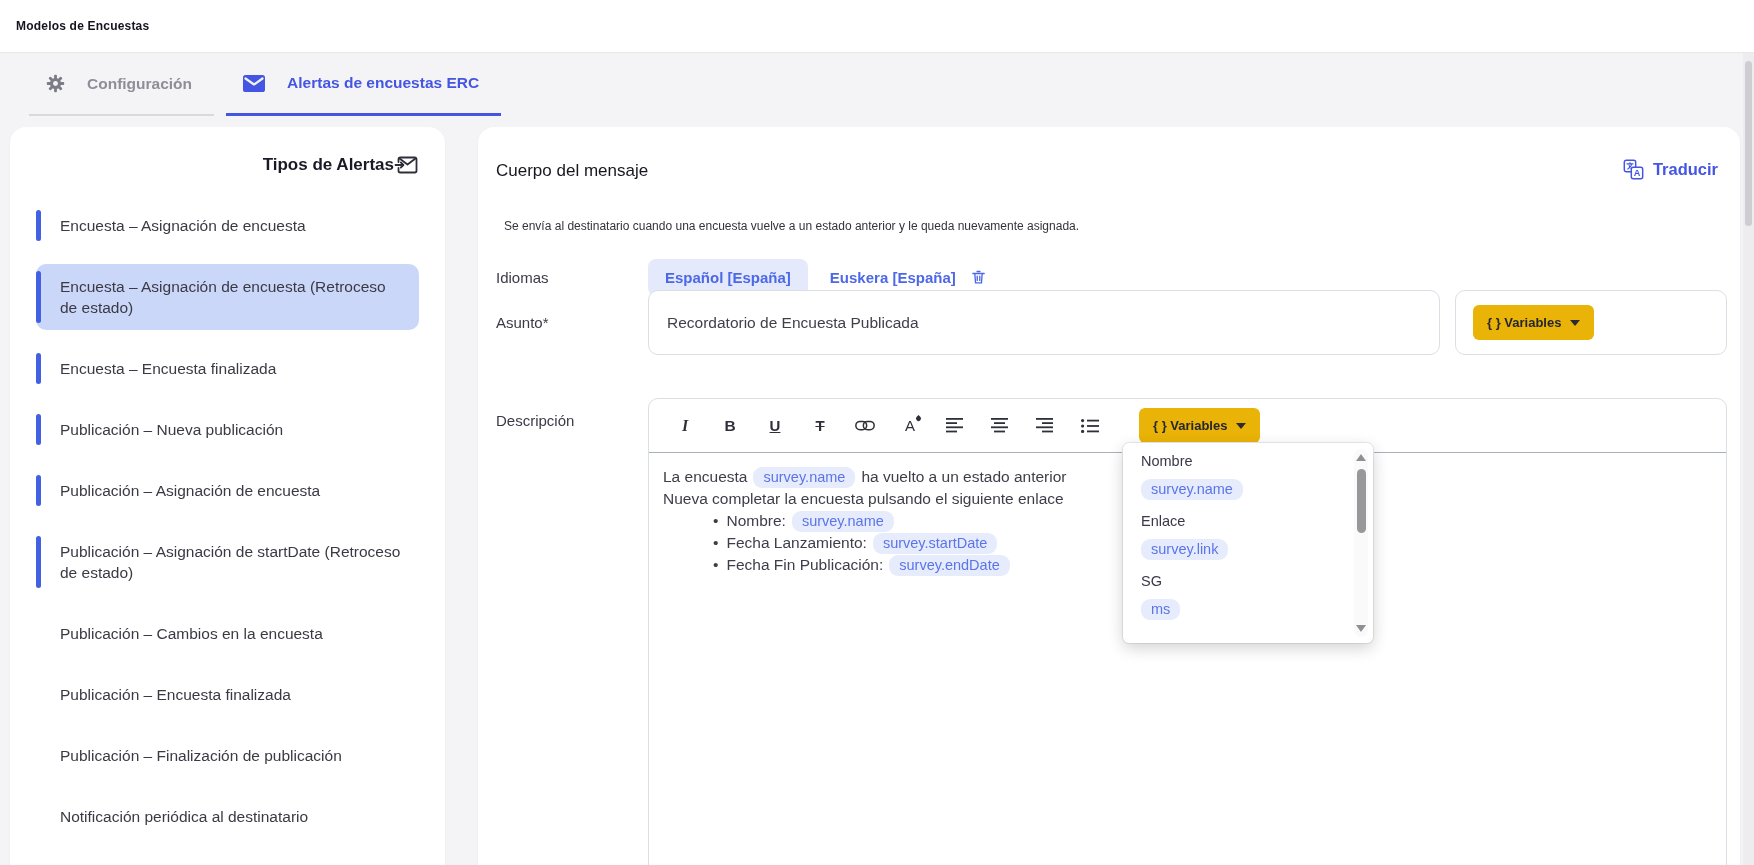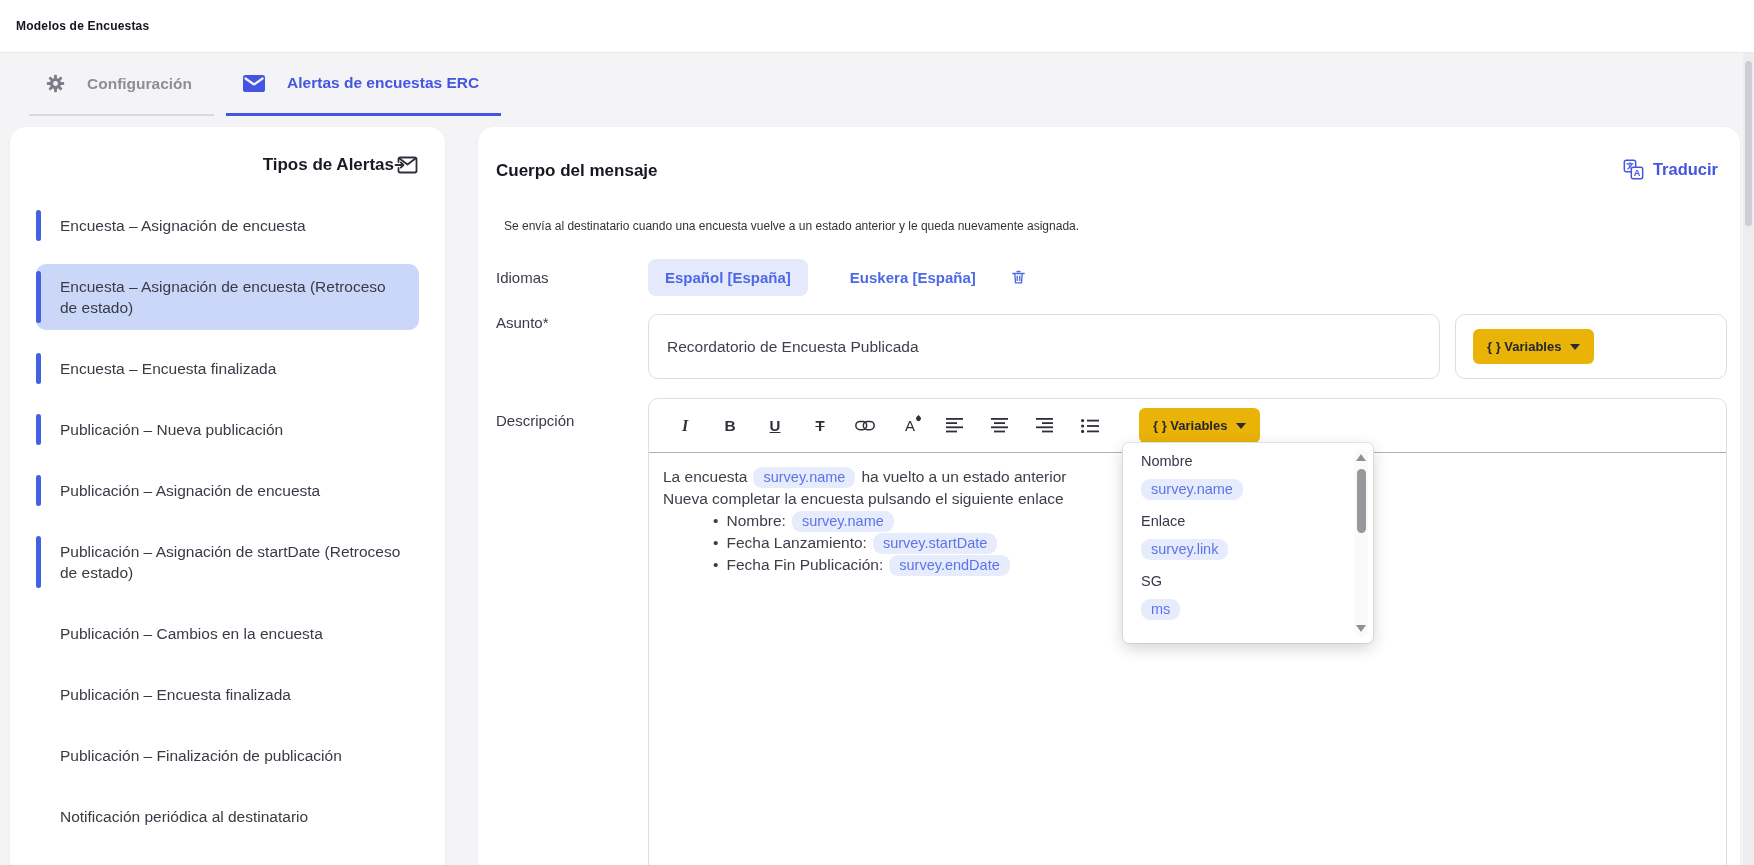--- a/index.html
+++ b/index.html
@@ -27,32 +27,32 @@
   
   .sb-head { display:flex; align-items:center; justify-content:flex-end; }
   .sb-title { font-size:17px; font-weight:700; color:#1a1a26; }
   .alert-list { margin-top:26px; display:flex; flex-direction:column; gap:16px; }
   .alert-item { position:relative; padding:12px 14px 12px 24px; border-radius:10px;
     font-size:15.5px; color:#3a3a45; line-height:21px; cursor:pointer; }
   .alert-item.has-bar::before { content:""; position:absolute; left:0; top:7px; bottom:7px;
     width:5px; border-radius:3px; background:#4160e2; }
   .alert-item.selected { background:#cbd7f8; }
   
-  .mc-title { position:absolute; left:18px; top:34px; font-size:17px; font-weight:700; color:#17171f;text-align:right; }
+  .mc-title { position:absolute; left:18px; top:34px; font-size:17px; font-weight:400; color:#17171f;text-align:right; }
   .translate-btn { position:absolute; right:22px; top:32px; display:flex; align-items:center; gap:9px;
     color:#4355e2; font-size:16.5px; font-weight:700; cursor:pointer; }
   .mc-desc { position:absolute; left:18px; top:92px; font-size:12px; color:#33333d;margin-left:8px; }
   .form-row { position:absolute; left:18px; display:flex; }
   .f-label { width:152px; font-size:15px; color:#3b3b46; }
   .row-idiomas { top:128px; height:44px; align-items:center; }
-  .langs { display:flex; align-items:center; gap:42px; }
+  .langs { display:flex; align-items:center; gap:22px; }
   .lang-chip { font-size:15px; font-weight:700; color:#4d68e6; cursor:pointer; }
   .lang-chip.selected { background:#e4eafc; padding:10px 17px; border-radius:8px; }
   .trash { margin-left:-8px; display:flex; align-items:center; cursor:pointer; }
-  .row-asunto { top:187px; height:65px; align-items:flex-start; }
+  .row-asunto { top:163px; height:65px; align-items:center; }
   .subject-input { width:792px; height:65px; border:1px solid #d9dfe3; border-radius:10px;
     padding:0 18px; font-size:15.5px; color:#3f3f4b; outline:none;
     font-family:"Liberation Sans","DejaVu Sans",sans-serif; background:#fff; }
   .vars-box { width:272px; height:65px; border:1px solid #d9dfe3; border-radius:10px;
     margin-left:15px; display:flex; align-items:center; padding-left:17px; }
   .vars-btn { display:inline-flex; align-items:center; gap:9px; background:#eab308; border:none;
     border-radius:6px; padding:10px 14px; font-size:13px; font-weight:700; color:#26262e;
     cursor:pointer; font-family:inherit; }
   .caret { width:0; height:0; border-left:5px solid transparent; border-right:5px solid transparent;
     border-top:6px solid #2b2b33; }

